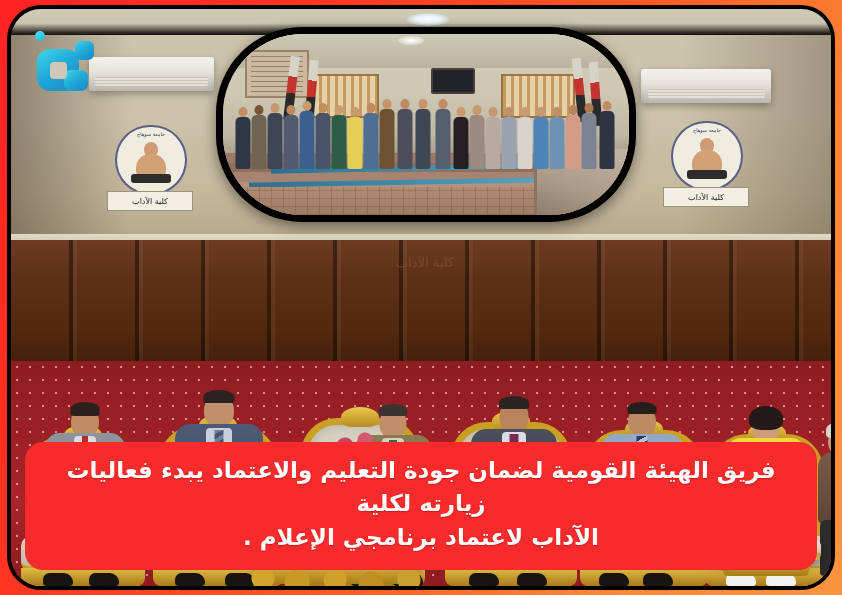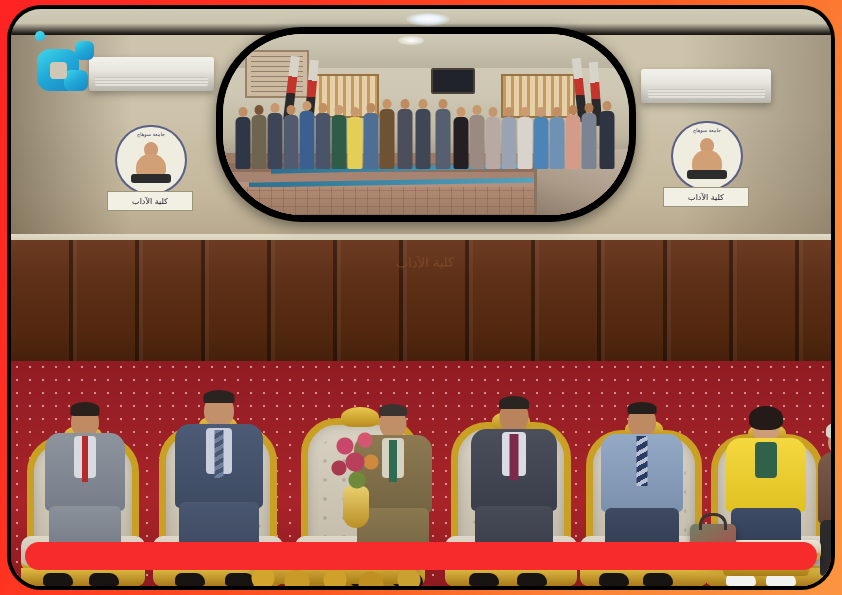--- a/index.html
+++ b/index.html
@@ -715,17 +715,19 @@
 
       <div class="logo">
         <div class="blk b-main"></div>
         <div class="blk b-arm"></div>
         <div class="blk b-up"></div>
         <div class="b-notch blk"></div>
         <div class="b-dot"></div>
       </div>
 
       <div class="caption">
+        <span class="line">فريق الهيئة القومية لضمان جودة التعليم والاعتماد يبدء فعاليات زيارته لكلية</span>
+        <span class="line">الآداب لاعتماد برنامجي الإعلام .</span>
       </div>
 
     </div>
   </div>
 </div>
 
 </body></html>

